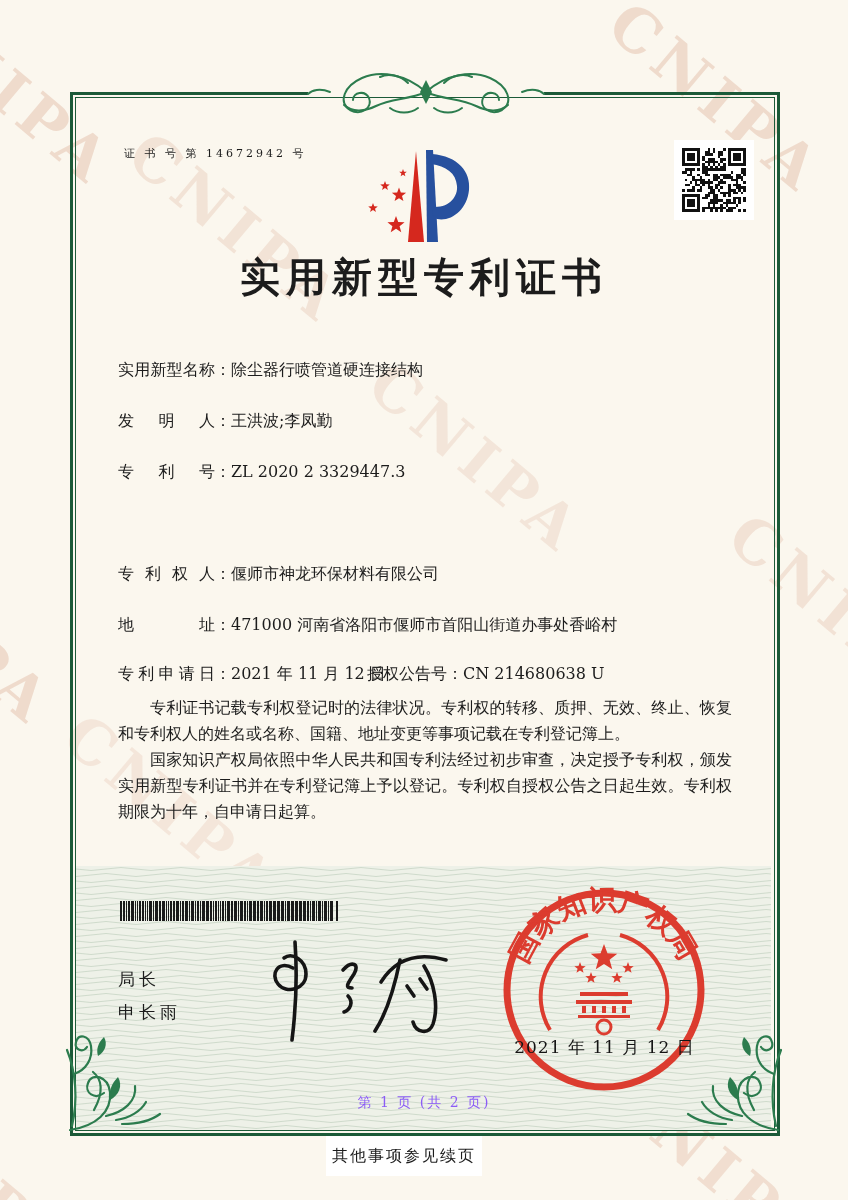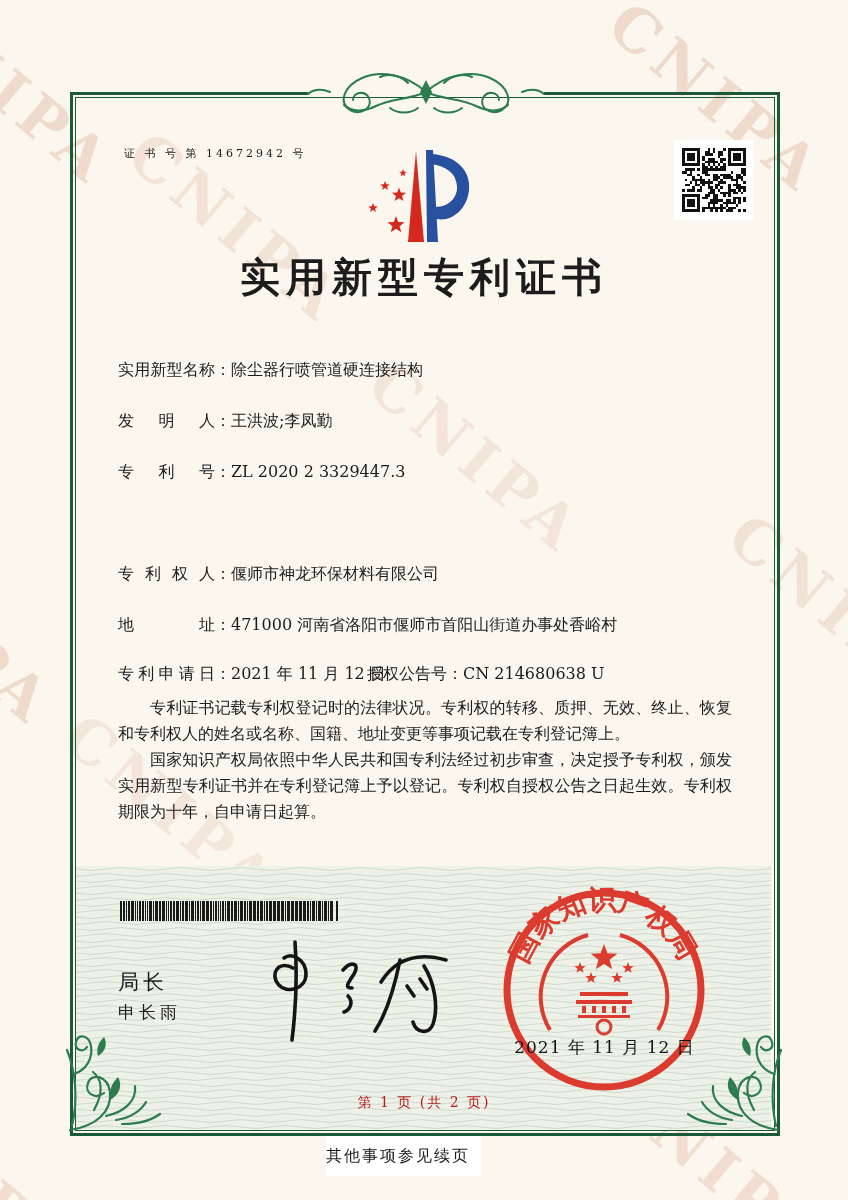--- a/index.html
+++ b/index.html
@@ -37,30 +37,30 @@
   .flabel{display:inline-block;width:97px;text-align:justify;text-align-last:justify;vertical-align:top;}
   .fcolon{display:inline-block;vertical-align:top;}
   .fvalue{display:inline-block;vertical-align:top;}
   .r0{top:358px;}.r1{top:409px;}.r2{top:460px;}.r3{top:511px;}.r4{top:562px;}.r5{top:613px;}
   .rgrant{top:662px;}
   .grant-no{position:absolute;left:249px;top:0;white-space:nowrap;}
   .body-text{position:absolute;left:118px;top:695px;width:614px;font-size:16px;line-height:26px;
              text-align:justify;}
   .body-text p{margin:0;text-indent:2em;}
   #barcode{position:absolute;left:120px;top:901px;}
-  .director-title{position:absolute;left:118px;top:968px;font-size:21px;letter-spacing:4px;}
+  .director-title{position:absolute;left:118px;top:968px;font-size:17px;letter-spacing:4px;}
   .director-name{position:absolute;left:118px;top:1001px;font-size:17px;letter-spacing:4px;}
   #signature{position:absolute;left:248px;top:930px;}
   #seal{position:absolute;left:494px;top:880px;z-index:4;opacity:.95;}
   .seal-date{position:absolute;left:512px;top:1036px;width:185px;text-align:center;z-index:5;
              font-size:17px;letter-spacing:1px;color:#141414;}
   .page-footer{position:absolute;left:70px;top:1094px;width:708px;text-align:center;
-               font-size:14px;color:#b91c1c;letter-spacing:2px;}
+               font-size:14px;color:#8b5cf6;letter-spacing:2px;}
   .cont-box{position:absolute;left:326px;top:1136px;width:156px;height:40px;background:#ffffff;
-            z-index:3;line-height:40px;font-size:16px;letter-spacing:2px;}
+            z-index:3;text-align:center;line-height:40px;font-size:16px;letter-spacing:2px;}
 </style>
 </head>
 <body>
 
 <div class="layer">
   <span class="wm w1">CNIPA</span>
   <span class="wm w2">CNIPA</span>
   <span class="wm w3">CNIPA</span>
   <span class="wm w4">CNIPA</span>
   <span class="wm w5">CNIPA</span>

